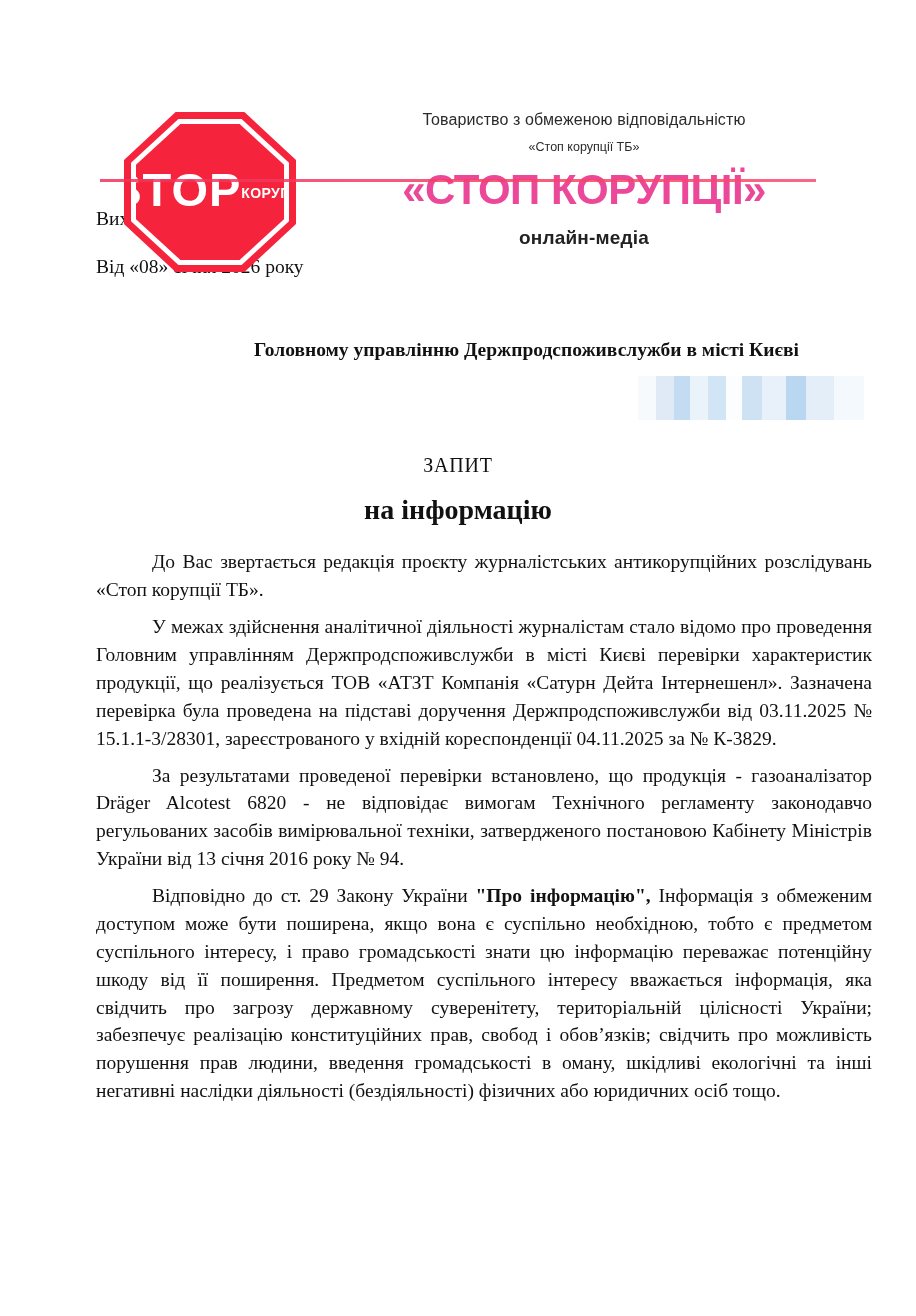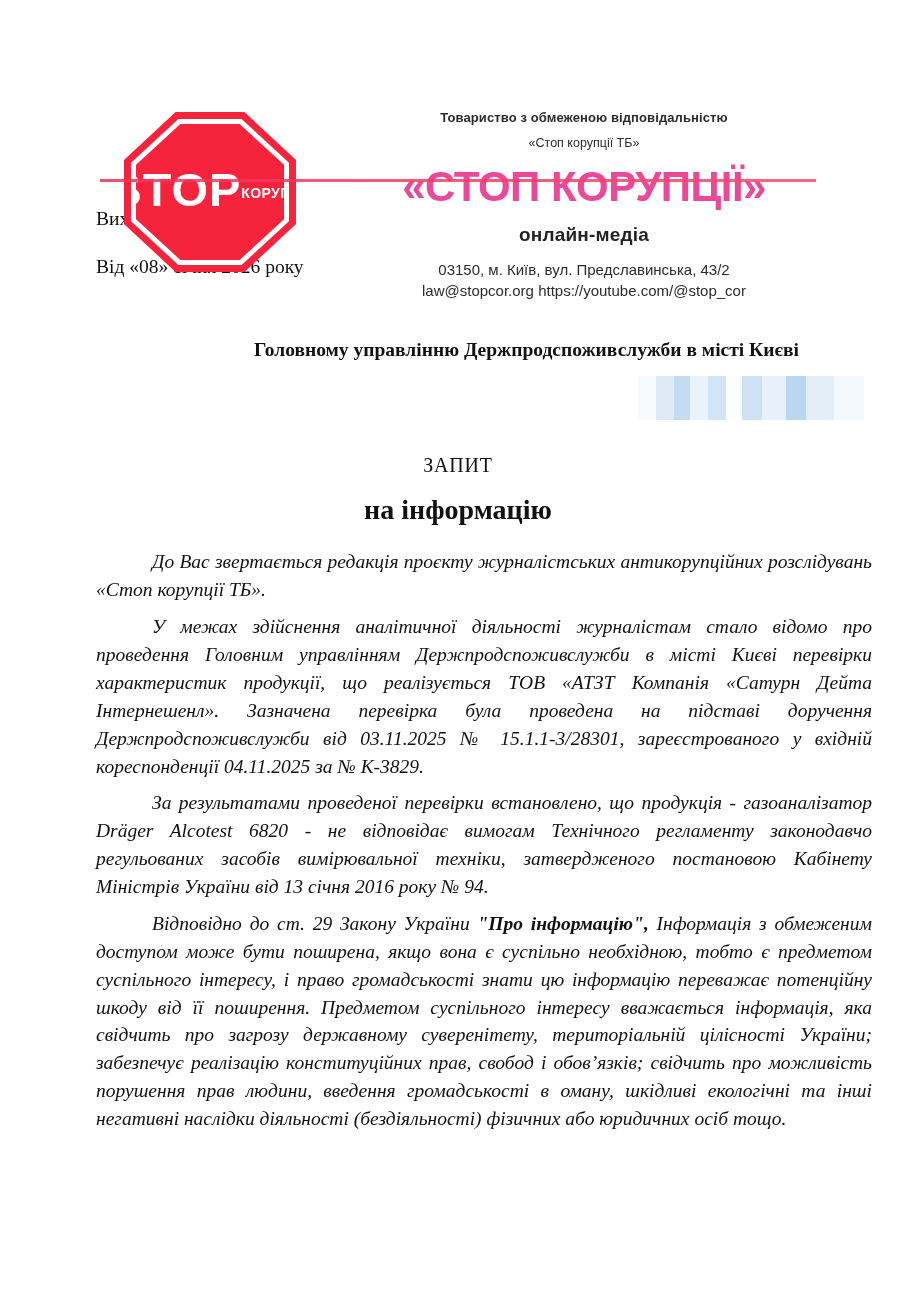--- a/index.html
+++ b/index.html
@@ -88,22 +88,22 @@
   }
 
   .head-text {
     flex: 1 1 auto;
     text-align: center;
     font-family: "Liberation Sans", sans-serif;
     color: #2b2b2b;
     padding-top: 2px;
   }
   .org-line1 {
-    font-size: 13px;
-    font-weight: 700;
+    font-size: 16px;
+    font-weight: 400;
     letter-spacing: 0.1px;
     line-height: 1.25;
   }
   .org-line2 {
     font-size: 12.5px;
     font-weight: 400;
     line-height: 1.3;
     margin-top: 9px;
   }
   .brand {
@@ -200,21 +200,20 @@
   }
 
   
   .body-text {
     padding: 0 44px 0 96px;
     margin-top: 22px;
     font-size: 19.5px;
     line-height: 1.43;
     text-align: justify;
     text-justify: inter-word;
-    font-style: italic;
   }
   .body-text p {
     margin: 0 0 9px 0;
     text-indent: 56px;
   }
   .body-text p:last-child { margin-bottom: 0; }
   b { font-weight: 700; }
 </style>
 </head>
 <body>
@@ -230,24 +229,20 @@
           <div class="logo-korupcii">КОРУПЦІЇ</div>
         </div>
       </div>
     </div>
 
     <div class="head-text">
       <div class="org-line1">Товариство з обмеженою відповідальністю</div>
       <div class="org-line2">«Стоп корупції ТБ»</div>
       <div class="brand">«СТОП КОРУПЦІЇ»</div>
       <div class="brand-sub">онлайн-медіа</div>
-      <div class="addr-block">
-        <div class="addr-line">03150, м. Київ, вул. Предславинська, 43/2</div>
-        <div class="addr-line">law@stopcor.org  https://youtube.com/@stop_cor</div>
-      </div>
     </div>
   </div>
 
   <div class="rule"></div>
 
   <div class="refblock">
     <div class="ref-row">
       <span>Вих. №</span>
       <span class="redact-gray"></span>
     </div>

